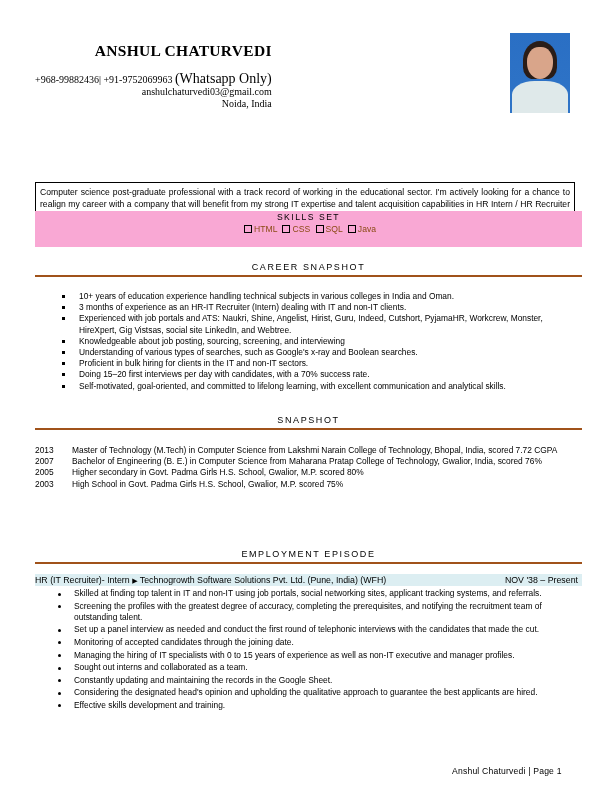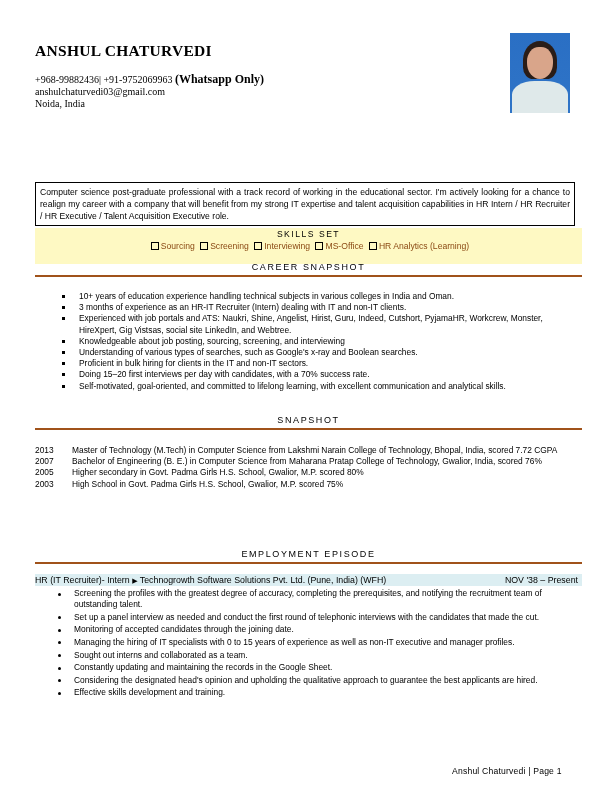--- a/index.html
+++ b/index.html
@@ -1,35 +1,35 @@
 <!DOCTYPE html>
 <html><head>
 <meta charset="utf-8">
 <style>
   html, body { margin: 0; padding: 0; background: #fff; }
   body { width: 612px; height: 792px; position: relative; overflow: hidden;
          font-family: "Liberation Sans", sans-serif; color: #000; }
-  .serif { font-family: "Liberation Serif", "DejaVu Serif", serif; }
+  .serif { font-family: "Liberation Serif", "DejaVu Serif", serif; text-align: right; }
   .header { position: absolute; left: 35px; top: 42px; }
   .name { font-size: 15.5px; font-weight: bold; letter-spacing: 0.3px; line-height: 17px; }
   .role { font-size: 12px; font-weight: bold; line-height: 14px; }
   .contact { margin-top: 14px; font-size: 10px; line-height: 12px; }
-  .contact .small { font-size: 12px; font-weight: bold; }
+  .contact .small { font-size: 14px; }
   .photo { position: absolute; left: 510px; top: 33px; width: 60px; height: 80px;
            background: linear-gradient(#2a6fc4, #2f74c7); overflow: hidden; }
   .photo .face { position: absolute; left: 17px; top: 14px; width: 26px; height: 32px;
                  background: #d9a58a; border-radius: 45% 45% 50% 50%; }
   .photo .hair { position: absolute; left: 13px; top: 8px; width: 34px; height: 38px;
                  background: #2a1d18; border-radius: 50% 50% 30% 30%; }
   .photo .body { position: absolute; left: 2px; top: 48px; width: 56px; height: 34px;
                  background: #dfe9ea; border-radius: 40% 40% 0 0; }
   .summary { position: absolute; left: 35px; top: 142px; width: 530px; padding: 3px 4px;
              border: 1.2px solid #000; font-size: 8.6px; line-height: 12px; text-align: justify; margin-top: 40px; }
   .skills { position: absolute; left: 35px; top: 211px; width: 547px; height: 36px;
-            background: #fef9c3; text-align: center; font-size: 8.6px; line-height: 12px; margin-top: 17px; }
+            background: #f9a8d4; text-align: center; font-size: 8.6px; line-height: 12px; }
   .skills .title { letter-spacing: 1.5px; margin-top: 0px; }
   .skill { color: #8b4a14; }
   .box { display: inline-block; width: 6px; height: 6px; border: 1.5px solid #000;
          margin: 0 2px 0 3px; vertical-align: -1px; }
   .sec-head { position: absolute; left: 35px; width: 547px; text-align: center;
               font-size: 9px; letter-spacing: 1.6px; }
   .sec-rule { position: absolute; left: 35px; width: 547px; height: 2px; background: #a0521a; }
   ul.sq { position: absolute; left: 62px; margin: 0; padding: 0; list-style: none;
           font-size: 8.4px; line-height: 11.2px; width: 520px; }
   ul.sq li { position: relative; padding-left: 17px; }
@@ -64,25 +64,24 @@
   <div class="hair"></div>
   <div class="face"></div>
   <div class="body"></div>
 </div>
 
 <div class="summary">Computer science post-graduate professional with a track record of working in the educational sector. I'm actively looking for a chance to realign my career with a company that will benefit from my strong IT expertise and talent acquisition capabilities in HR Intern / HR Recruiter /  HR Executive / Talent Acquisition Executive role.</div>
 
 <div class="skills">
   <div class="title">SKILLS SET</div>
   <div>
-    <span class="box"></span><span class="skill">Sourcing</span>
-    <span class="box"></span><span class="skill">Screening</span>
-    <span class="box"></span><span class="skill">Interviewing</span>
-    <span class="box"></span><span class="skill">MS-Office</span>
-    <span class="box"></span><span class="skill">HR Analytics (Learning)</span>
+    <span class="box"></span><span class="skill">HTML</span>
+    <span class="box"></span><span class="skill">CSS</span>
+    <span class="box"></span><span class="skill">SQL</span>
+    <span class="box"></span><span class="skill">Java</span>
   </div>
 </div>
 
 <div class="sec-head" style="top:262px">CAREER SNAPSHOT</div>
 <div class="sec-rule" style="top:275px"></div>
 <ul class="sq" style="top:291px">
   <li>10+ years of education experience handling technical subjects in various colleges in India and Oman.</li>
   <li>3 months of experience as an HR-IT Recruiter (Intern) dealing with IT and non-IT clients.</li>
   <li>Experienced with job portals and ATS: Naukri, Shine, Angelist, Hirist, Guru, Indeed, Cutshort, PyjamaHR, Workcrew, Monster, HireXpert, Gig Vistsas, social site LinkedIn, and Webtree.</li>
   <li>Knowledgeable about job posting, sourcing, screening, and interviewing</li>
@@ -116,20 +115,21 @@
 <div class="sec-head" style="top:549px">EMPLOYMENT EPISODE</div>
 <div class="sec-rule" style="top:562px;height:1.5px"></div>
 
 <div class="job-bar">
   <span>HR (IT Recruiter)- Intern</span>
   <span style="font-size:7px">▶</span>
   <span>Technogrowth Software Solutions Pvt. Ltd. (Pune, India) (WFH)</span>
   <span class="date">NOV '38 – Present</span>
 </div>
 <ul class="dot">
+  <li>Skilled at finding top talent in IT and non-IT using job portals, social networking sites, applicant tracking systems, and referrals.</li>
   <li>Screening the profiles with the greatest degree of accuracy, completing the prerequisites, and notifying the recruitment team of outstanding talent.</li>
   <li>Set up a panel interview as needed and conduct the first round of telephonic interviews with the candidates that made the cut.</li>
   <li>Monitoring of accepted candidates through the joining date.</li>
   <li>Managing the hiring of IT specialists with 0 to 15 years of experience as well as non-IT executive and manager profiles.</li>
   <li>Sought out interns and collaborated as a team.</li>
   <li>Constantly updating and maintaining the records in the Google Sheet.</li>
   <li>Considering the designated head's opinion and upholding the qualitative approach to guarantee the best applicants are hired.</li>
   <li>Effective skills development and training.</li>
 </ul>
 

